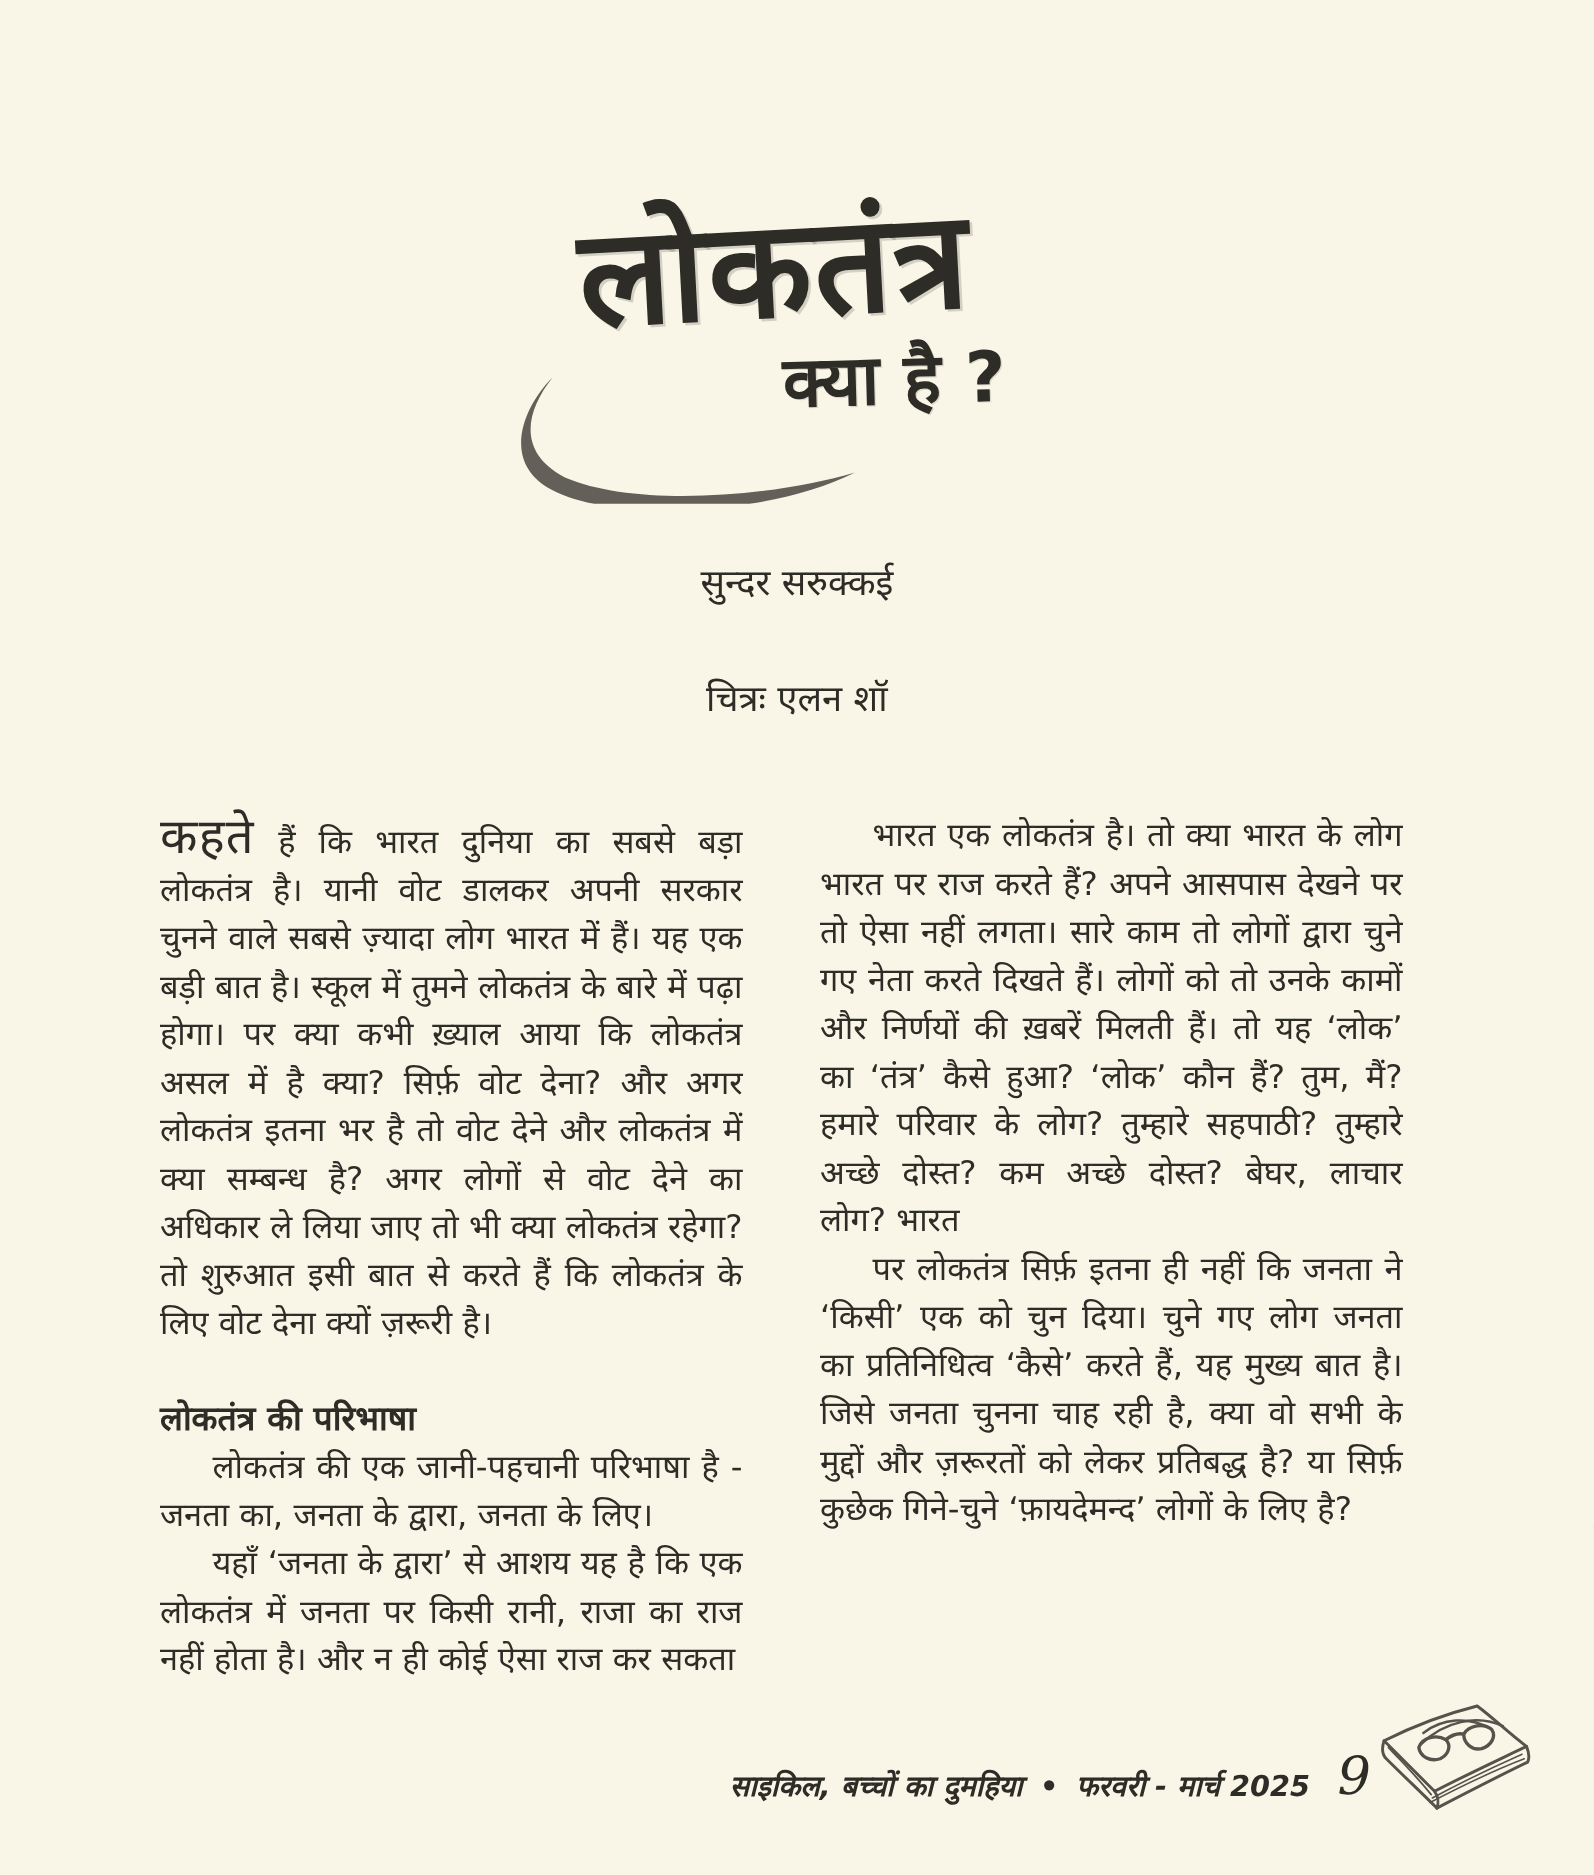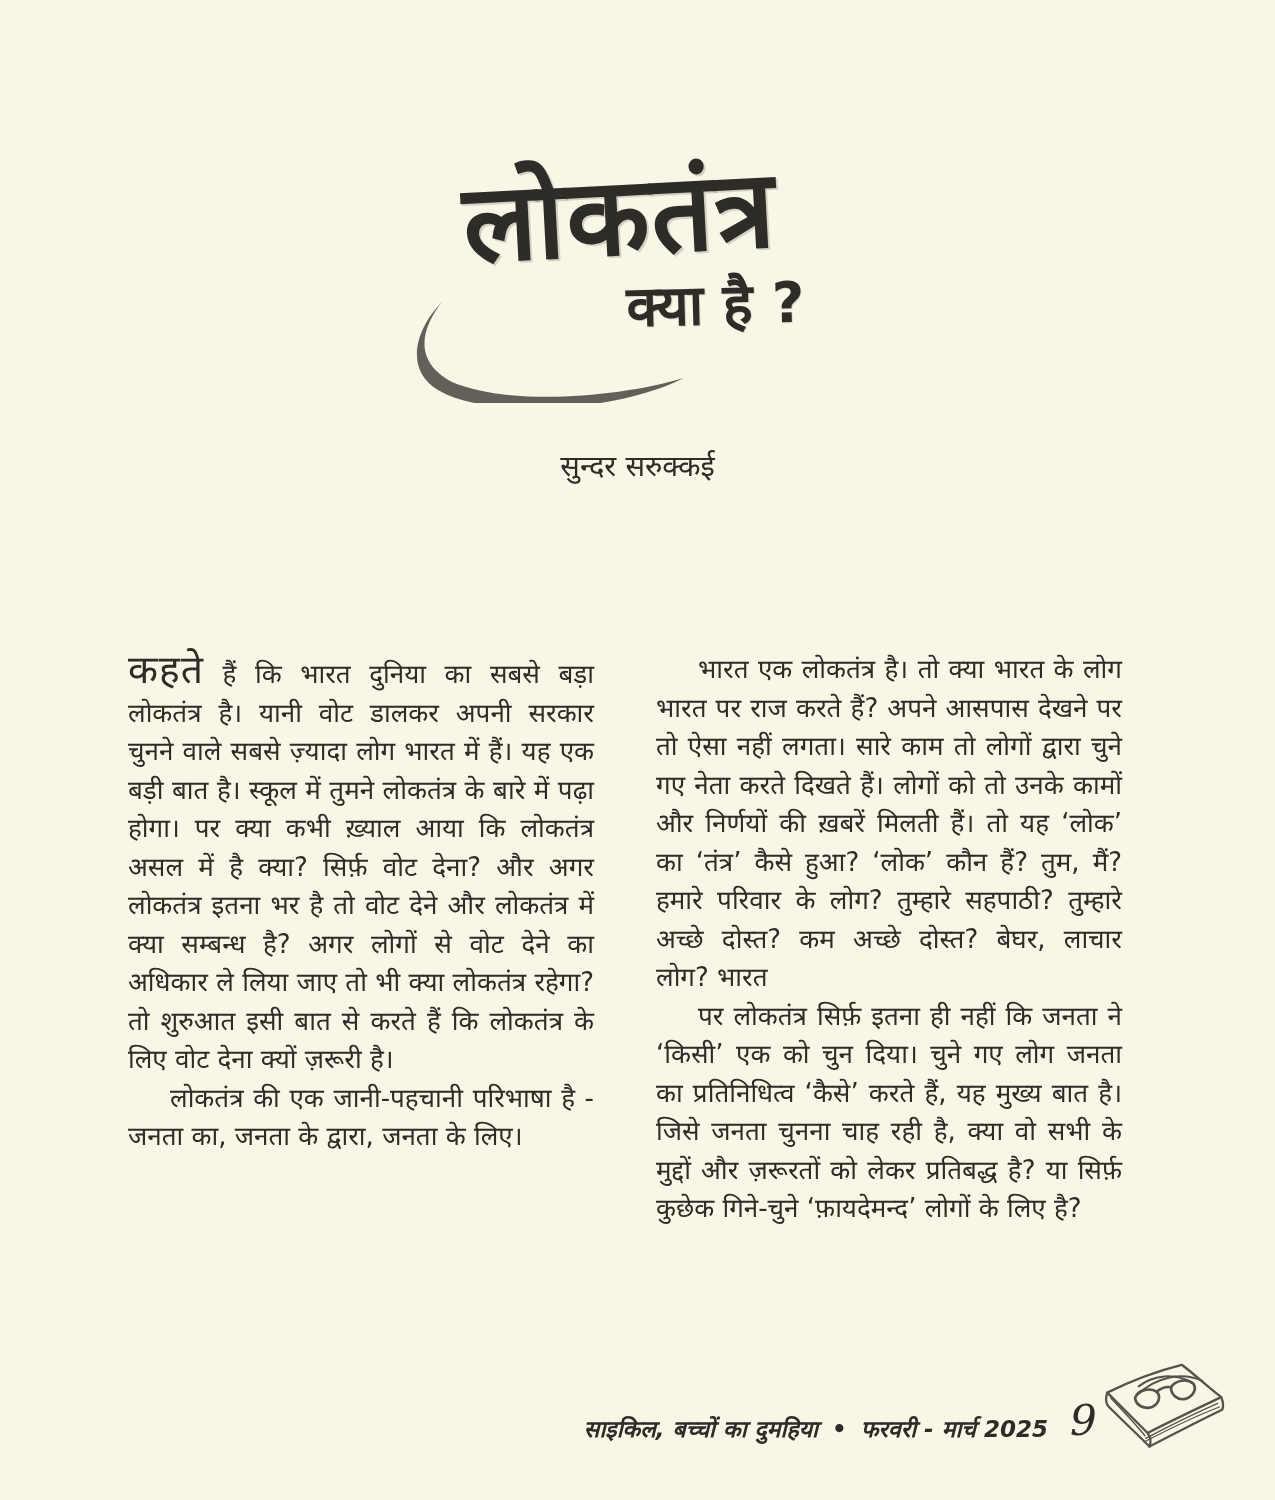--- a/index.html
+++ b/index.html
@@ -56,26 +56,29 @@
     <svg class="title-swoosh" viewBox="0 0 290 105" xmlns="http://www.w3.org/2000/svg">
       <path d="M34,4 C12,32 6,64 44,84 C100,108 208,100 276,80
                C204,116 76,120 30,92 C-6,70 10,28 34,4 Z" fill="#2e2c27" opacity="0.82"></path>
     </svg>
     <div class="title-main">लोकतंत्र</div>
     <div class="title-sub">क्या है ?</div>
   </div>
 
   <div class="credits">
     <div class="credit-line">सुन्दर सरुक्कई</div>
+    <div class="credit-line">चित्रः एलन शॉ</div>
   </div>
 
   <div class="columns">
     <div class="col">
       <p class="para"><span class="lead">कहते</span> <span>हैं कि भारत दुनिया का सबसे बड़ा लोकतंत्र है। यानी वोट डालकर अपनी सरकार चुनने वाले सबसे ज़्यादा लोग भारत में हैं। यह एक बड़ी बात है। स्कूल में तुमने लोकतंत्र के बारे में पढ़ा होगा। पर क्या कभी ख़्याल आया कि लोकतंत्र असल में है क्या? सिर्फ़ वोट देना? और अगर लोकतंत्र इतना भर है तो वोट देने और लोकतंत्र में क्या सम्बन्ध है? अगर लोगों से वोट देने का अधिकार ले लिया जाए तो भी क्या लोकतंत्र रहेगा? तो शुरुआत इसी बात से करते हैं कि लोकतंत्र के लिए वोट देना क्यों ज़रूरी है।</span></p>
+      <h3 class="heading">लोकतंत्र की परिभाषा</h3>
       <p class="para indent">लोकतंत्र की एक जानी-पहचानी परिभाषा है - जनता का, जनता के द्वारा, जनता के लिए।</p>
+      <p class="para indent">यहाँ ‘जनता के द्वारा’ से आशय यह है कि एक लोकतंत्र में जनता पर किसी रानी, राजा का राज नहीं होता है। और न ही कोई ऐसा राज कर सकता</p>
     </div>
     <div class="col">
       <p class="para indent">भारत एक लोकतंत्र है। तो क्या भारत के लोग भारत पर राज करते हैं? अपने आसपास देखने पर तो ऐसा नहीं लगता। सारे काम तो लोगों द्वारा चुने गए नेता करते दिखते हैं। लोगों को तो उनके कामों और निर्णयों की ख़बरें मिलती हैं। तो यह ‘लोक’ का ‘तंत्र’ कैसे हुआ? ‘लोक’ कौन हैं? तुम, मैं? हमारे परिवार के लोग? तुम्हारे सहपाठी? तुम्हारे अच्छे दोस्त? कम अच्छे दोस्त? बेघर, लाचार लोग? भारत</p>
       <p class="para indent">पर लोकतंत्र सिर्फ़ इतना ही नहीं कि जनता ने ‘किसी’ एक को चुन दिया। चुने गए लोग जनता का प्रतिनिधित्व ‘कैसे’ करते हैं, यह मुख्य बात है। जिसे जनता चुनना चाह रही है, क्या वो सभी के मुद्दों और ज़रूरतों को लेकर प्रतिबद्ध है? या सिर्फ़ कुछेक गिने-चुने ‘फ़ायदेमन्द’ लोगों के लिए है?</p>
     </div>
   </div>
 
   <div class="footer-line">
     <span>साइकिल, बच्चों का दुमहिया</span>
     <span class="bullet">•</span>

